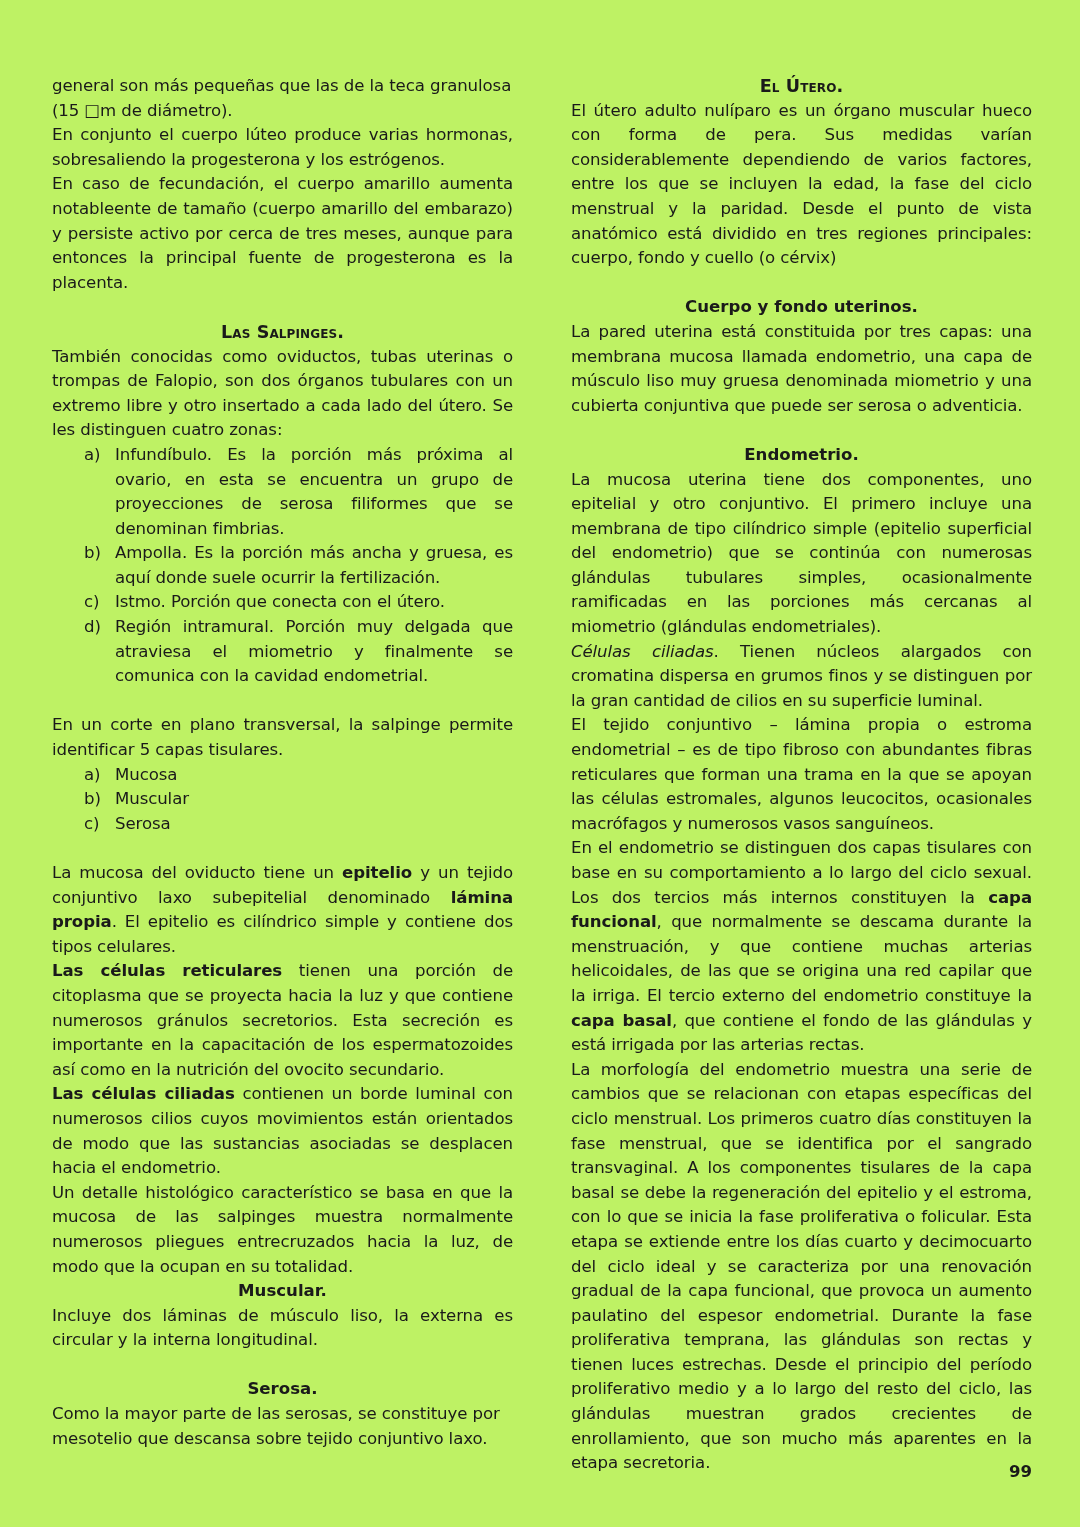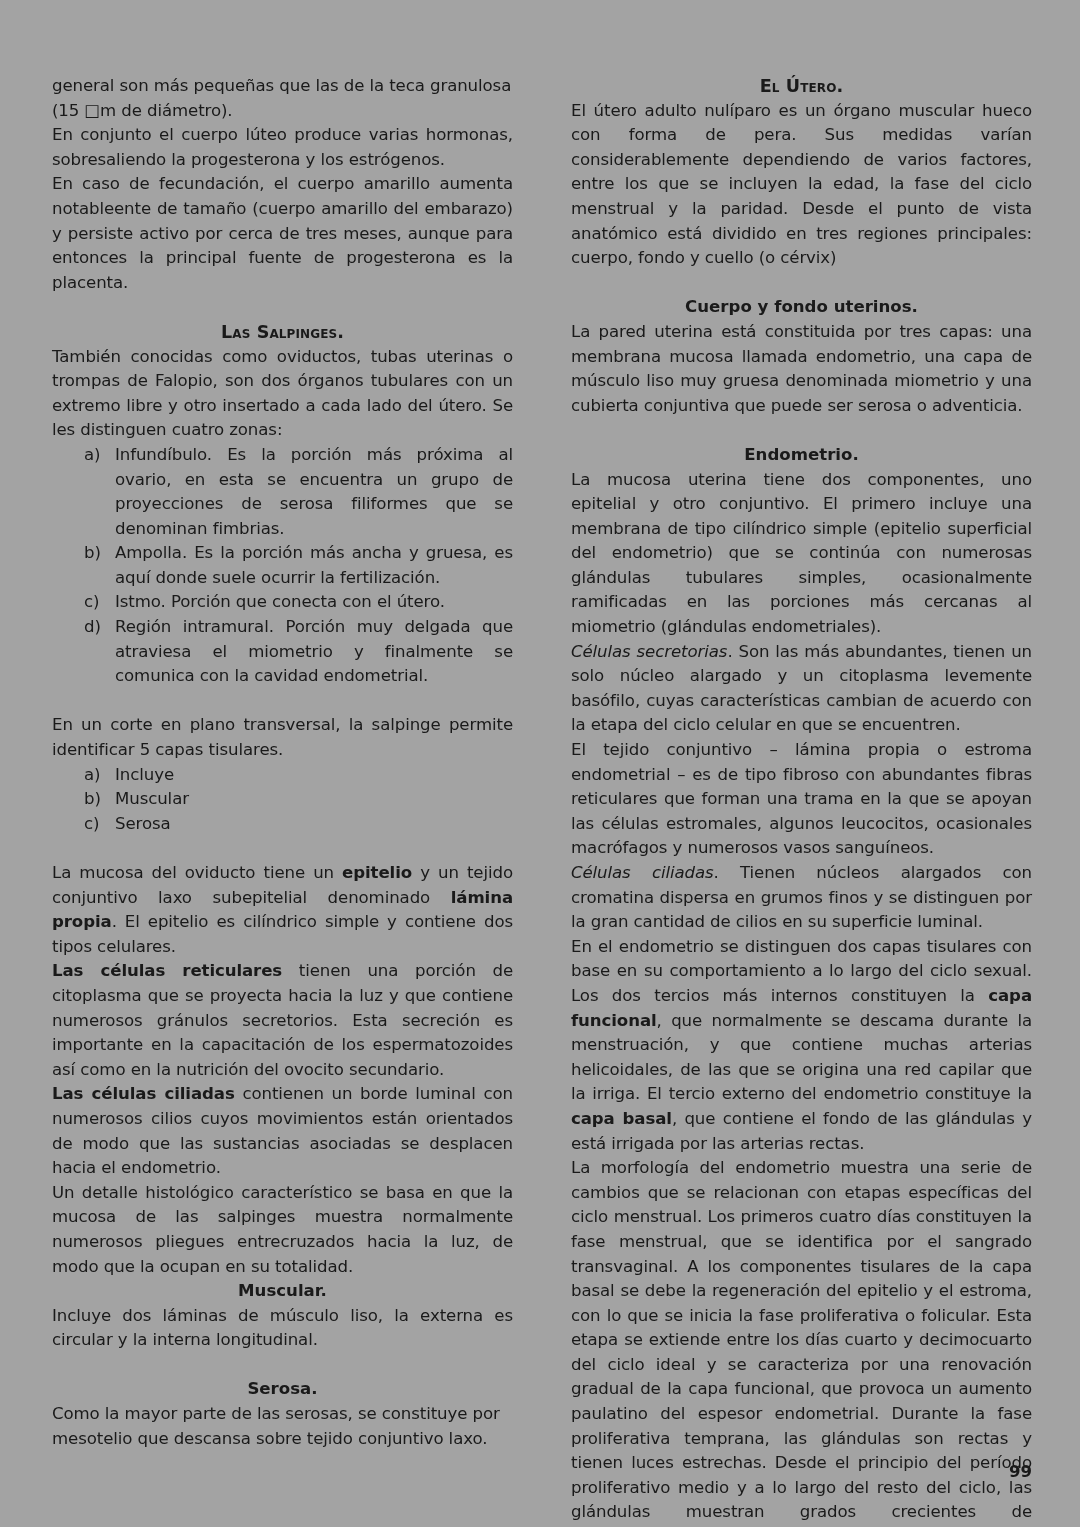--- a/index.html
+++ b/index.html
@@ -4,21 +4,21 @@
 <style>
   html, body {
     margin: 0;
     padding: 0;
     background: #ffffff;
   }
   .page {
     position: relative;
     width: 1080px;
     height: 1527px;
-    background: #a3a3a3;
+    background: #bef264;
     box-sizing: border-box;
     overflow: hidden;
     font-family: "DejaVu Sans", "Liberation Sans", sans-serif;
     color: #1a1a1a;
   }
   .columns {
     position: absolute;
     left: 52px;
     top: 74px;
     width: 980px;
@@ -142,21 +142,21 @@
         </li>
       </ol>
 
       <div class="gap"></div>
 
       <p class="para">En un corte en plano transversal, la salpinge permite identificar 5 capas tisulares.</p>
 
       <ol class="alpha">
         <li class="short">
           <span class="marker">a)</span>
-          <span>Incluye</span>
+          <span>Mucosa</span>
         </li>
         <li class="short">
           <span class="marker">b)</span>
           <span>Muscular</span>
         </li>
         <li class="short">
           <span class="marker">c)</span>
           <span>Serosa</span>
         </li>
       </ol>
@@ -195,26 +195,25 @@
 
       <p class="para">La pared uterina está constituida por tres capas: una membrana mucosa llamada endometrio, una capa de músculo liso muy gruesa denominada miometrio y una cubierta conjuntiva que puede ser serosa o adventicia.</p>
 
       <div class="gap"></div>
 
       <h3 class="heading-b">Endometrio.</h3>
 
       <p class="para">La mucosa uterina tiene dos componentes, uno epitelial y otro conjuntivo. El primero incluye una membrana de tipo cilíndrico simple (epitelio superficial del endometrio) que se continúa con numerosas glándulas tubulares simples, ocasionalmente ramificadas en las porciones más cercanas al miometrio (glándulas endometriales).</p>
 
 
-      <p class="para"><i>Células secretorias</i><span>. Son las más abundantes, tienen un solo núcleo alargado y un citoplasma levemente basófilo, cuyas características cambian de acuerdo con la etapa del ciclo celular en que se encuentren.</span></p>
+
+      <p class="para"><i>Células ciliadas</i><span>. Tienen núcleos alargados con cromatina dispersa en grumos finos y se distinguen por la gran cantidad de cilios en su superficie luminal.</span></p>
 
       <p class="para">El tejido conjuntivo – lámina propia o estroma endometrial – es de tipo fibroso con abundantes fibras reticulares que forman una trama en la que se apoyan las células estromales, algunos leucocitos, ocasionales macrófagos y numerosos vasos sanguíneos.</p>
 
-      <p class="para"><i>Células ciliadas</i><span>. Tienen núcleos alargados con cromatina dispersa en grumos finos y se distinguen por la gran cantidad de cilios en su superficie luminal.</span></p>
-
       <p class="para"><span>En el endometrio se distinguen dos capas tisulares con base en su comportamiento a lo largo del ciclo sexual. Los dos tercios más internos constituyen la </span><b>capa funcional</b><span>, que normalmente se descama durante la menstruación, y que contiene muchas arterias helicoidales, de las que se origina una red capilar que la irriga. El tercio externo del endometrio constituye la </span><b>capa basal</b><span>, que contiene el fondo de las glándulas y está irrigada por las arterias rectas.</span></p>
 
       <p class="para">La morfología del endometrio muestra una serie de cambios que se relacionan con etapas específicas del ciclo menstrual. Los primeros cuatro días constituyen la fase menstrual, que se identifica por el sangrado transvaginal. A los componentes tisulares de la capa basal se debe la regeneración del epitelio y el estroma, con lo que se inicia la fase proliferativa o folicular. Esta etapa se extiende entre los días cuarto y decimocuarto del ciclo ideal y se caracteriza por una renovación gradual de la capa funcional, que provoca un aumento paulatino del espesor endometrial. Durante la fase proliferativa temprana, las glándulas son rectas y tienen luces estrechas. Desde el principio del período proliferativo medio y a lo largo del resto del ciclo, las glándulas muestran grados crecientes de enrollamiento, que son mucho más aparentes en la etapa secretoria.</p>
 
     </div>
 
   </div>
 
   <div class="page-number">99</div>
 

